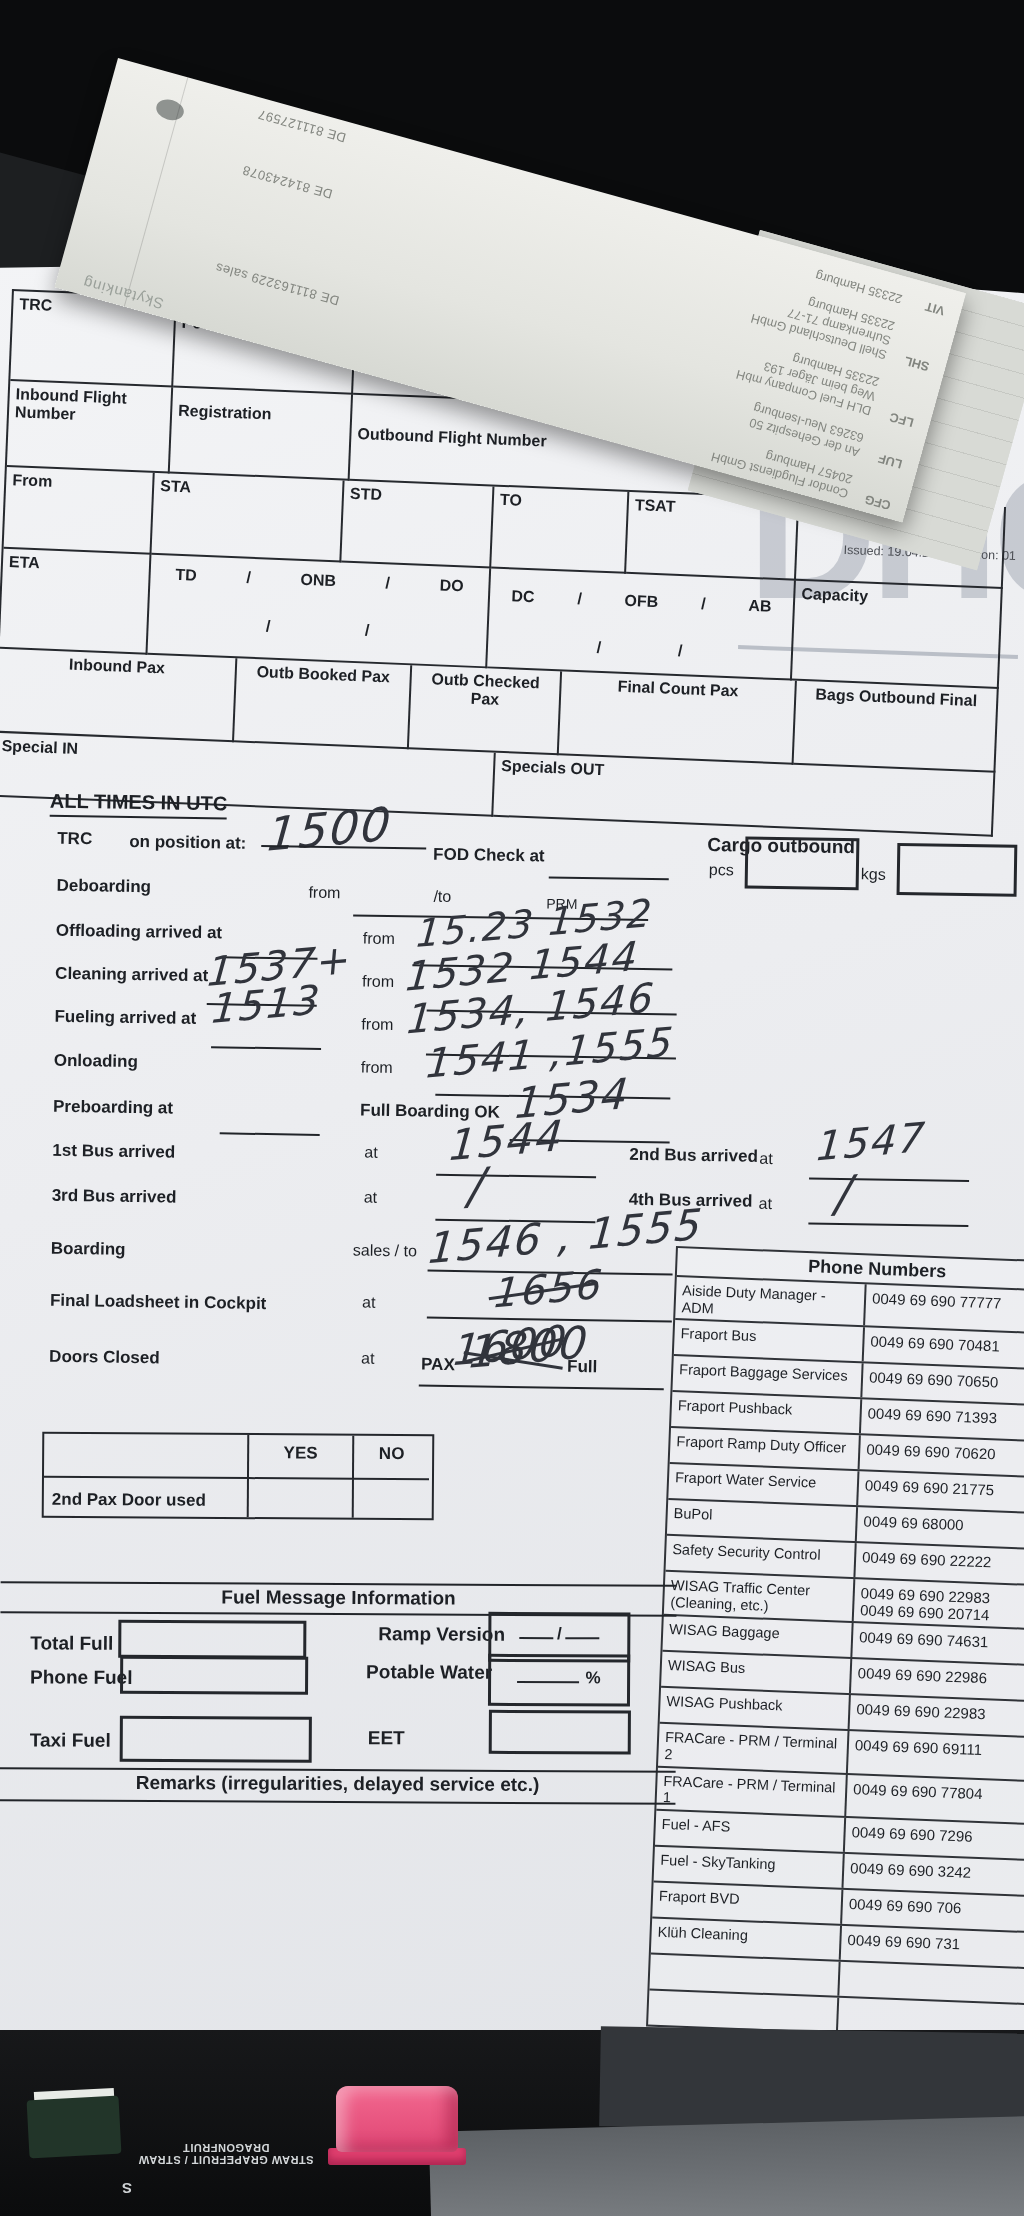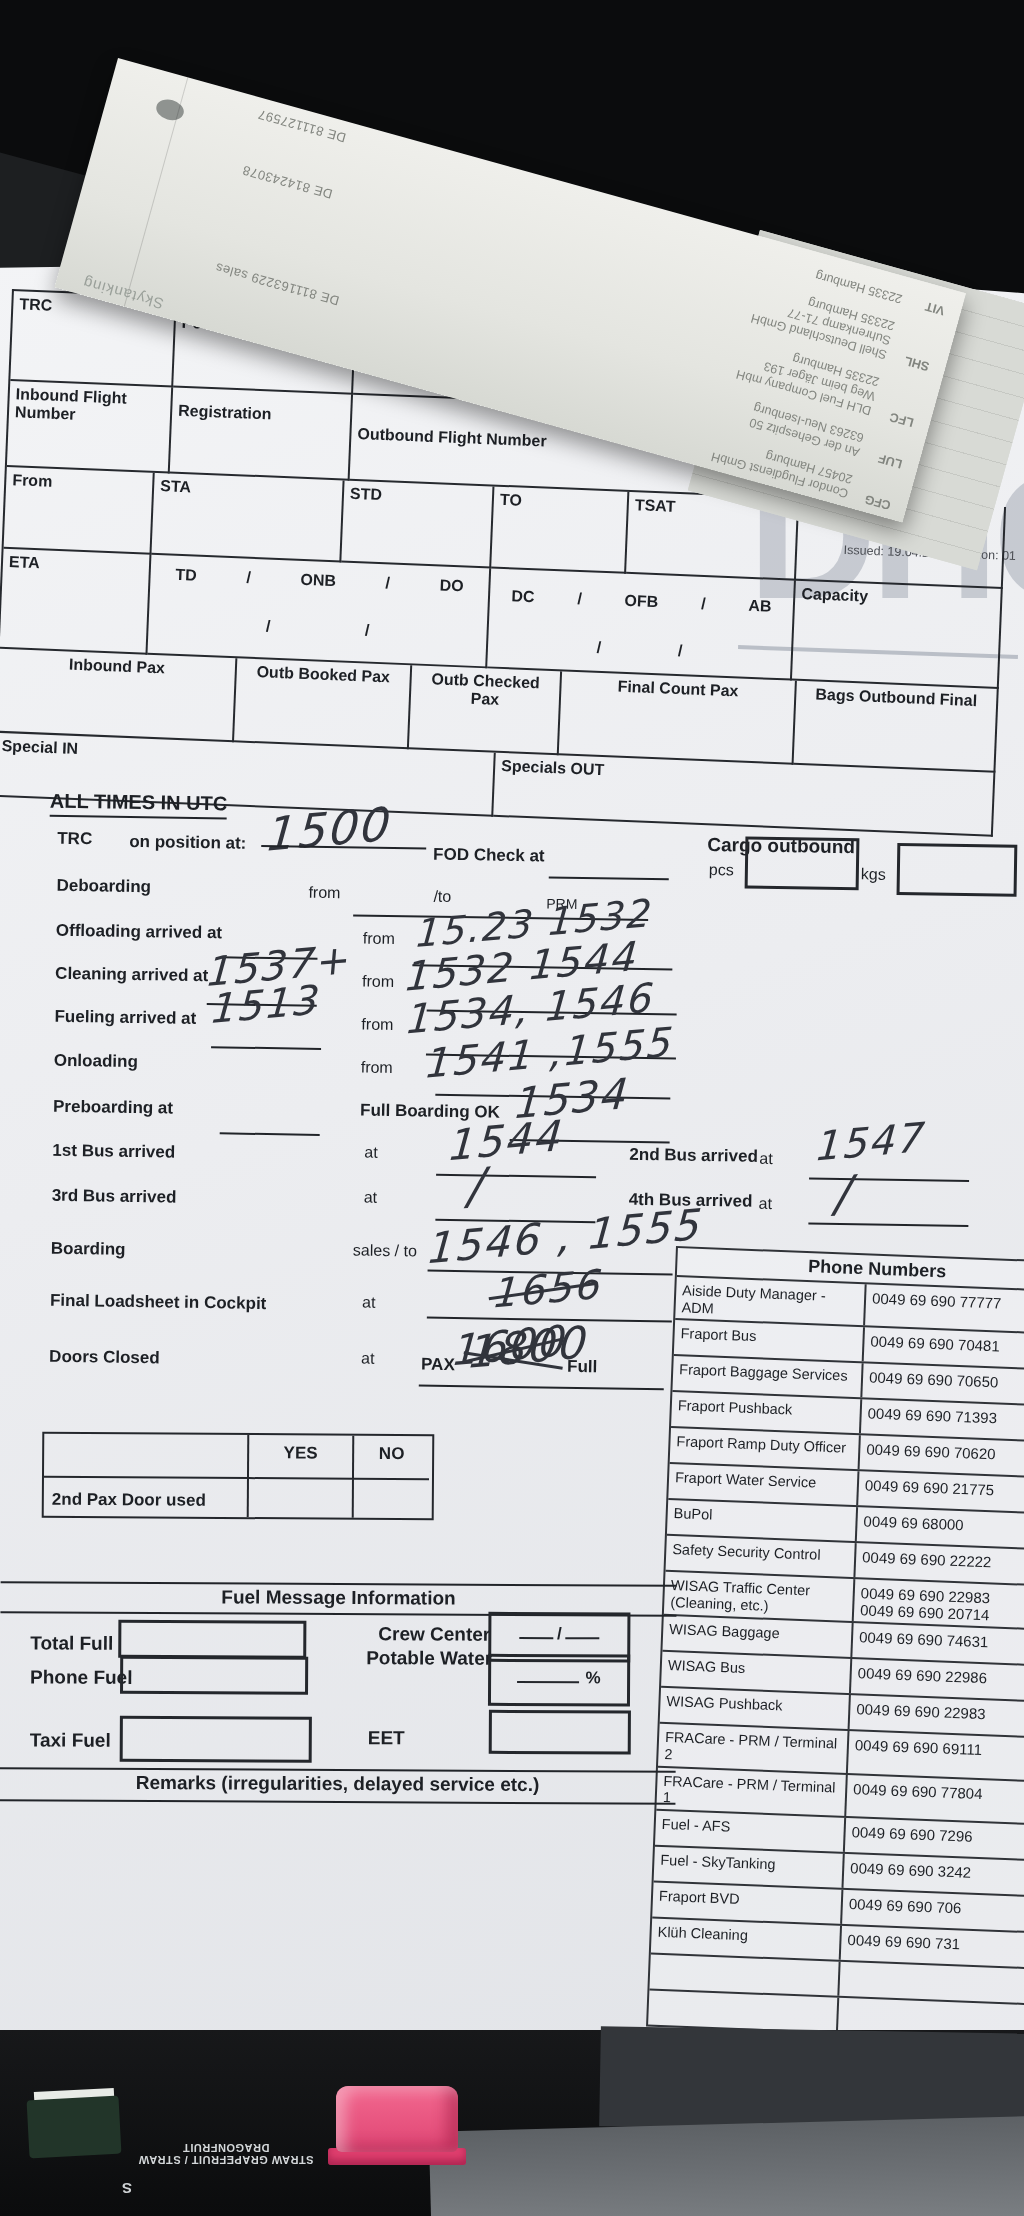--- a/index.html
+++ b/index.html
@@ -381,25 +381,25 @@
 <div class="abs" id="fuel">
   <div class="band-line" style="top:0;"></div>
   <div class="sec-title" style="top:4px;">Fuel Message Information</div>
   <div class="band-line" style="top:30px;"></div>
 
   <div class="lbl" style="left:30px;top:51px;font-size:19px;">Total Full</div>
   <div class="box" style="left:118px;top:38px;width:182px;height:32px;"></div>
   <div class="lbl" style="left:30px;top:85px;font-size:19px;">Phone Fuel</div>
   <div class="box" style="left:120px;top:74px;width:182px;height:32px;"></div>
 
-  <div class="lbl" style="left:378px;top:40px;font-size:19px;">Crew Center</div>
+  <div class="lbl" style="left:378px;top:40px;font-size:19px;">Ramp Version</div>
   <div class="box" style="left:488px;top:28px;width:136px;height:36px;padding-top:8px;text-align:center;">
     <span class="blank" style="width:34px;margin-right:4px;"></span><span style="font-size:17px;font-weight:600;color:#1d2025;">/</span><span class="blank" style="width:34px;margin-left:4px;"></span>
   </div>
-  <div class="lbl" style="left:366px;top:64px;font-size:19px;">Potable Water</div>
+  <div class="lbl" style="left:366px;top:78px;font-size:19px;">Potable Water</div>
   <div class="box" style="left:488px;top:70px;width:136px;height:36px;padding-top:10px;text-align:center;">
     <span class="blank" style="width:62px;margin-right:6px;"></span><span style="font-size:17px;font-weight:600;color:#1d2025;">%</span>
   </div>
 
   <div class="lbl" style="left:30px;top:148px;font-size:19px;">Taxi Fuel</div>
   <div class="box" style="left:120px;top:134px;width:186px;height:40px;"></div>
   <div class="lbl" style="left:368px;top:144px;font-size:19px;">EET</div>
   <div class="box" style="left:489px;top:126px;width:136px;height:38px;"></div>
 
   <div class="band-line" style="top:186px;"></div>

